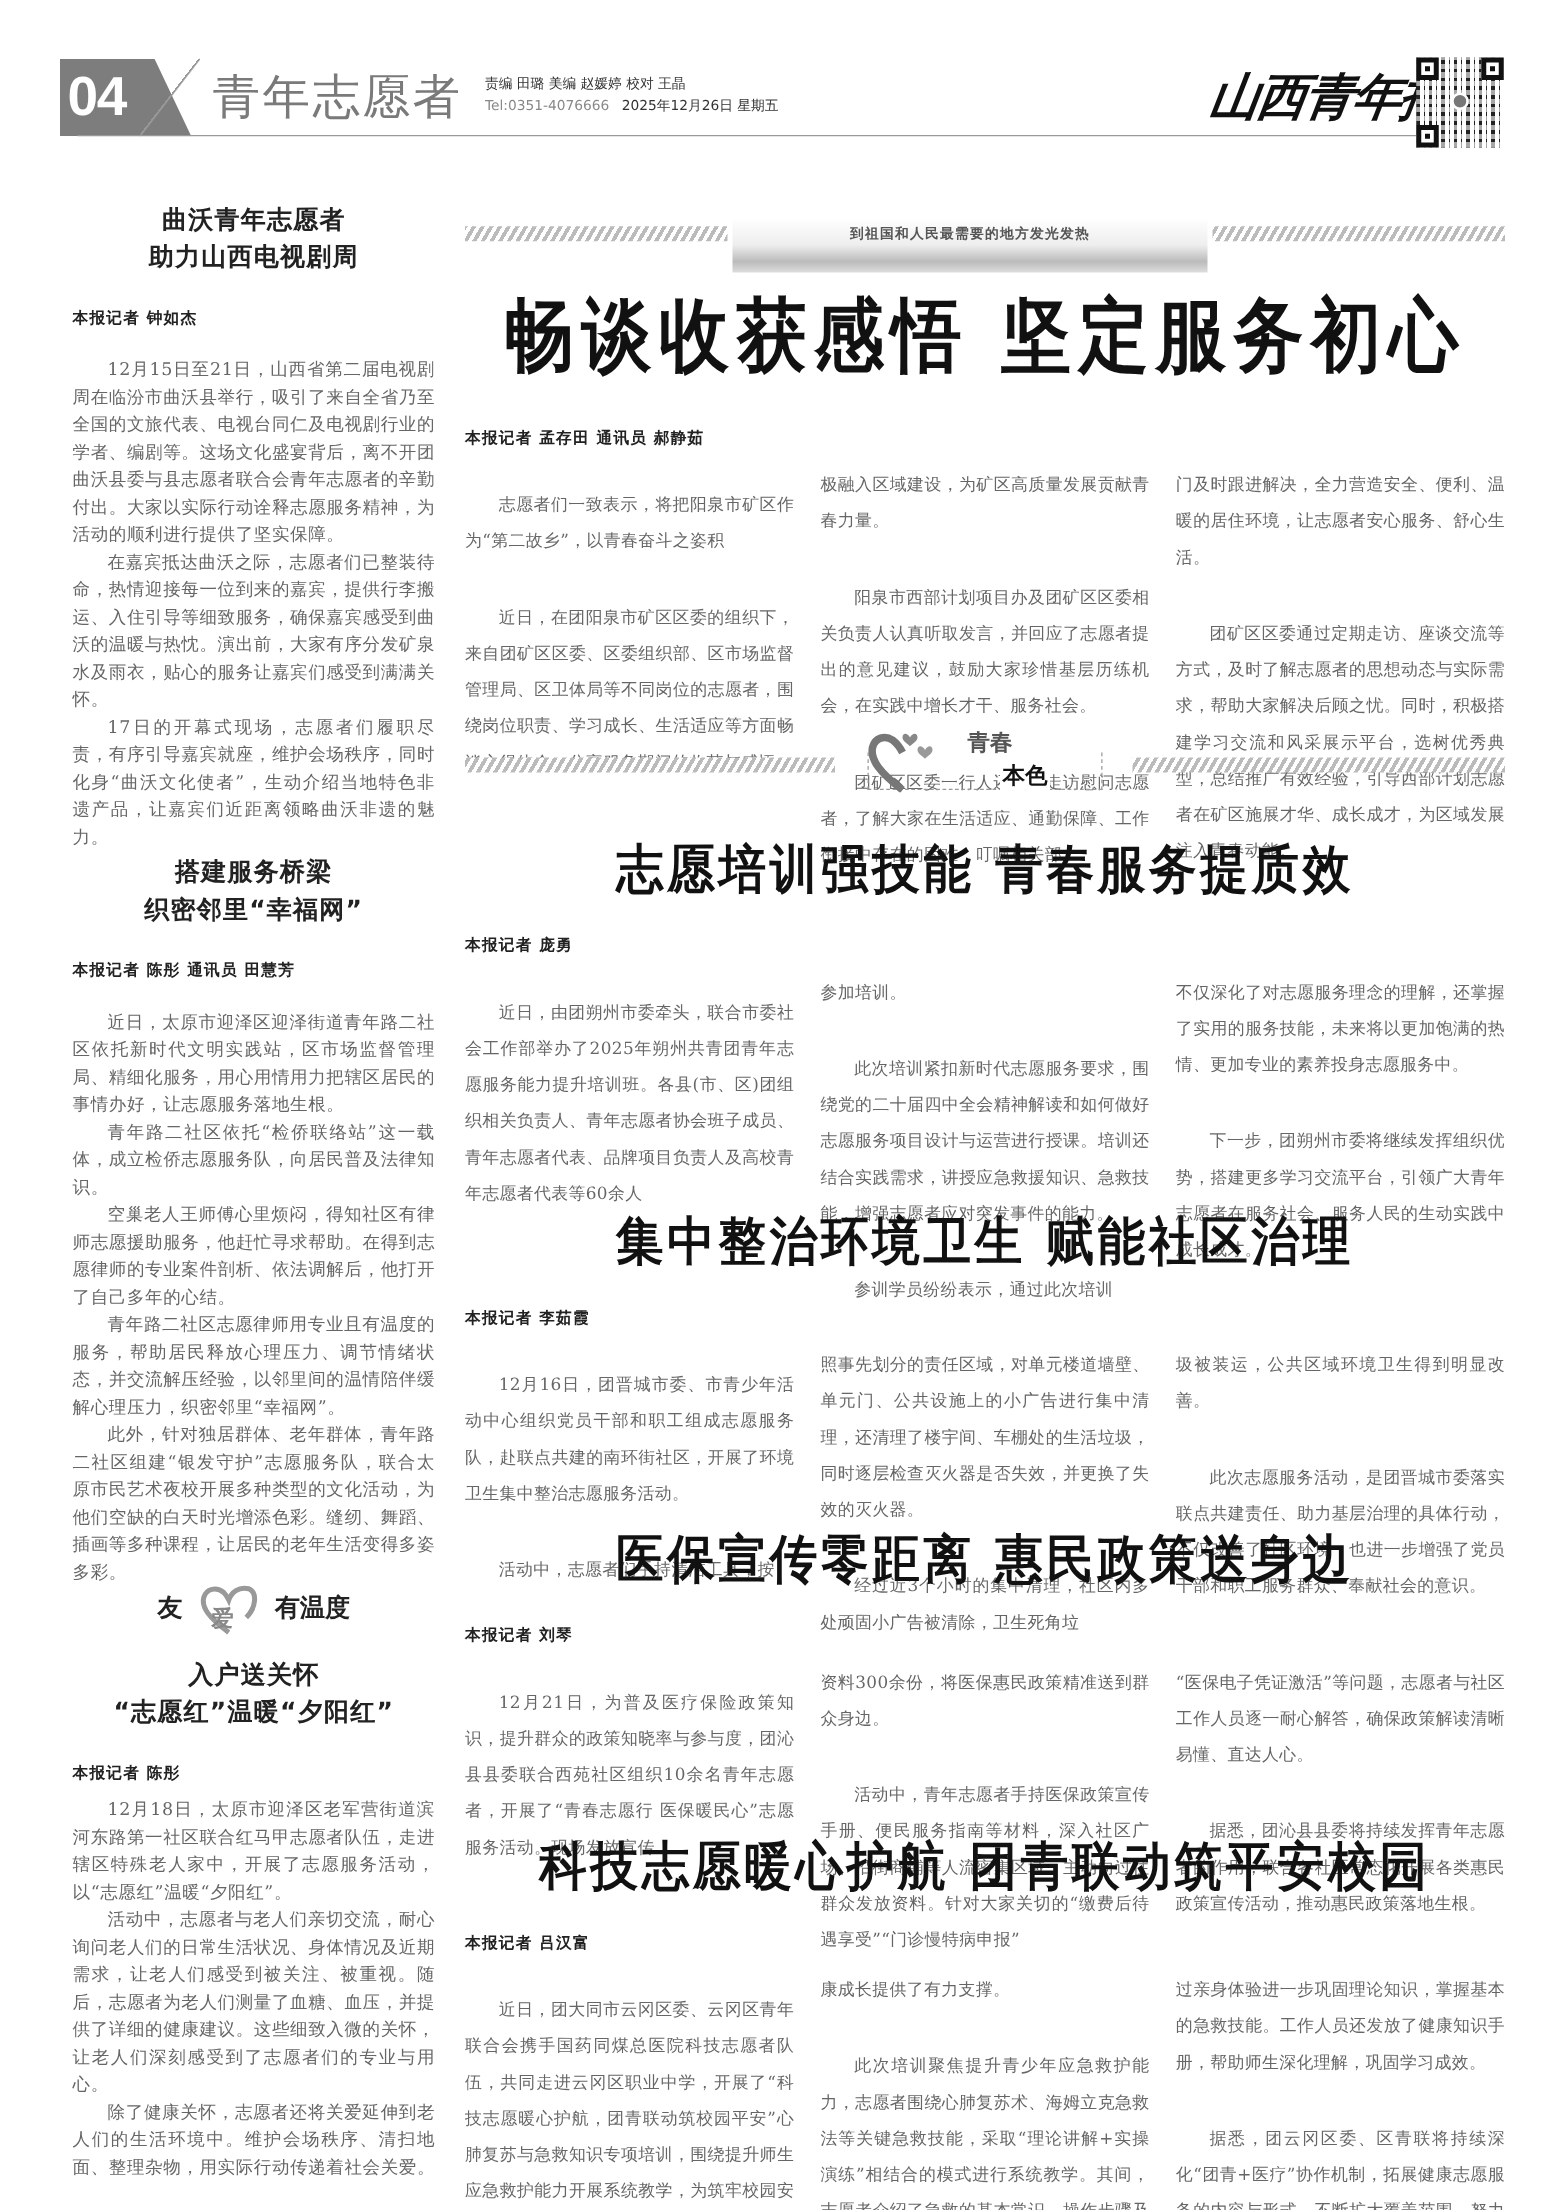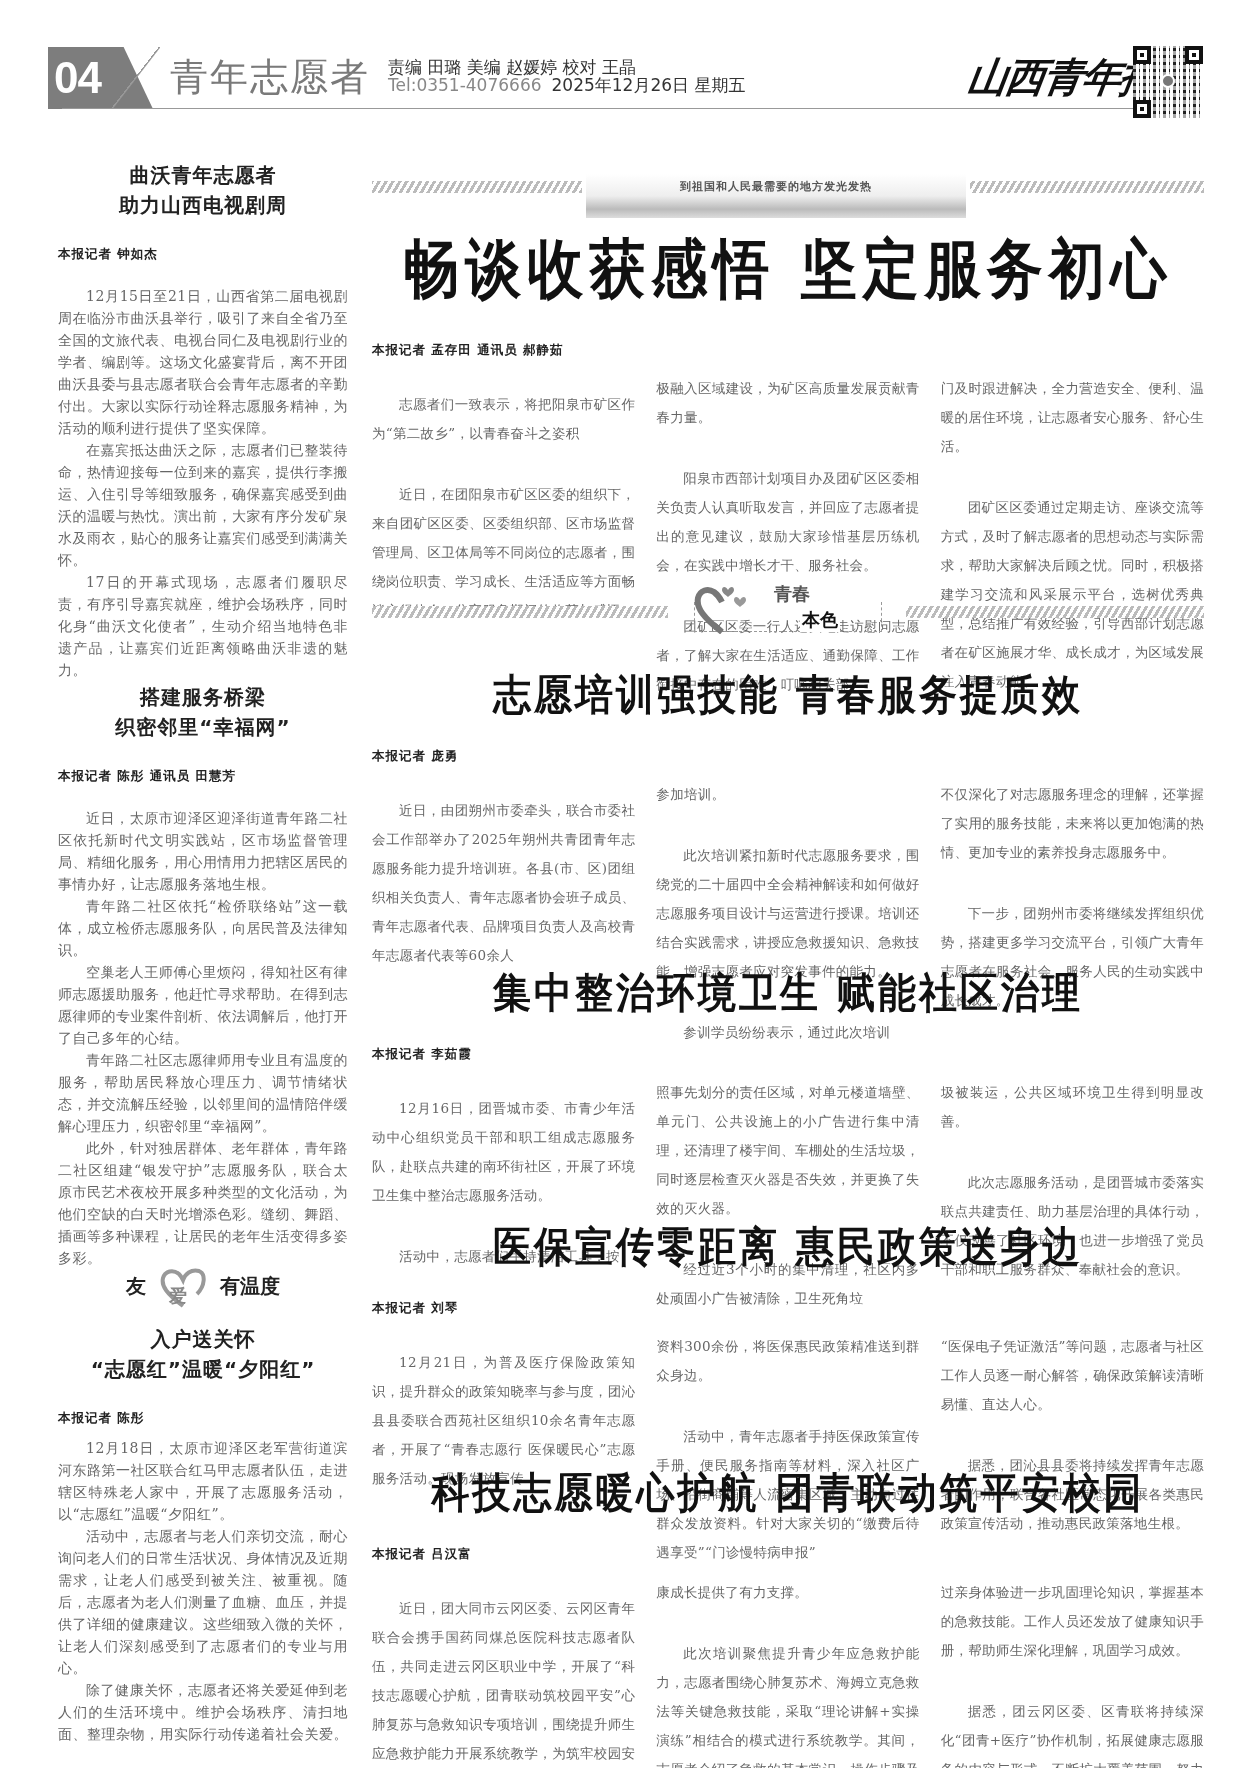--- a/index.html
+++ b/index.html
@@ -7,21 +7,21 @@
   body { position: relative; font-family: "DejaVu Serif", "Liberation Serif", serif; color: #555; }
 
   
   .masthead { position: absolute; left: 0; top: 0; width: 1242px; height: 140px; }
   .page-num { position: absolute; left: 48px; top: 47px; width: 105px; height: 62px; background: #7d7d7d;
     clip-path: polygon(0 0, 72% 0, 100% 100%, 0 100%); color: #fff;
     font-family: "Liberation Sans", sans-serif; font-weight: bold; font-size: 44px; line-height: 62px; padding-left: 6px; letter-spacing: -1px; }
   .page-slash { position: absolute; left: 112px; top: 47px; width: 48px; height: 62px;
     background: linear-gradient(to bottom right, transparent calc(50% - 1px), #999 calc(50% - 1px), #999 calc(50% + 0px), transparent calc(50% + 1px)); }
   .section-title { position: absolute; left: 170px; top: 52px; font-family: "DejaVu Serif", serif; font-size: 38px; color: #7a7a7a; letter-spacing: 2px; line-height: 50px; }
-  .credits { position: absolute; left: 388px; top: 58px; font-family: "DejaVu Sans", sans-serif; font-size: 17px; color: #333; line-height: 18px; }
+  .credits { position: absolute; left: 388px; top: 58px; font-family: "DejaVu Sans", sans-serif; font-size: 11px; color: #333; line-height: 18px; }
   .credits .tel { color: #888; margin-right: 10px; }
   .credits .date { color: #333; }
   .mast-rule { position: absolute; left: 62px; top: 108px; width: 1072px; height: 1px; background: #999; }
   .logo { position: absolute; left: 968px; top: 50px; font-family: "DejaVu Serif", serif; font-style: italic; font-weight: bold; font-size: 40px; color: #111; letter-spacing: -2px; transform: skewX(-8deg); }
   .qr { position: absolute; left: 1133px; top: 46px; width: 70px; height: 72px; background:
       repeating-linear-gradient(90deg, #222 0 3px, #fff 3px 6px, #222 6px 7px, #fff 7px 10px),
       repeating-linear-gradient(0deg, rgba(255,255,255,0.6) 0 4px, transparent 4px 7px);
     background-blend-mode: screen; }
   .qr .finder { position: absolute; width: 18px; height: 18px; border: 4px solid #111; background: #fff; }
   .qr .finder::after { content: ""; position: absolute; left: 3px; top: 3px; width: 4px; height: 4px; background: #111; }

